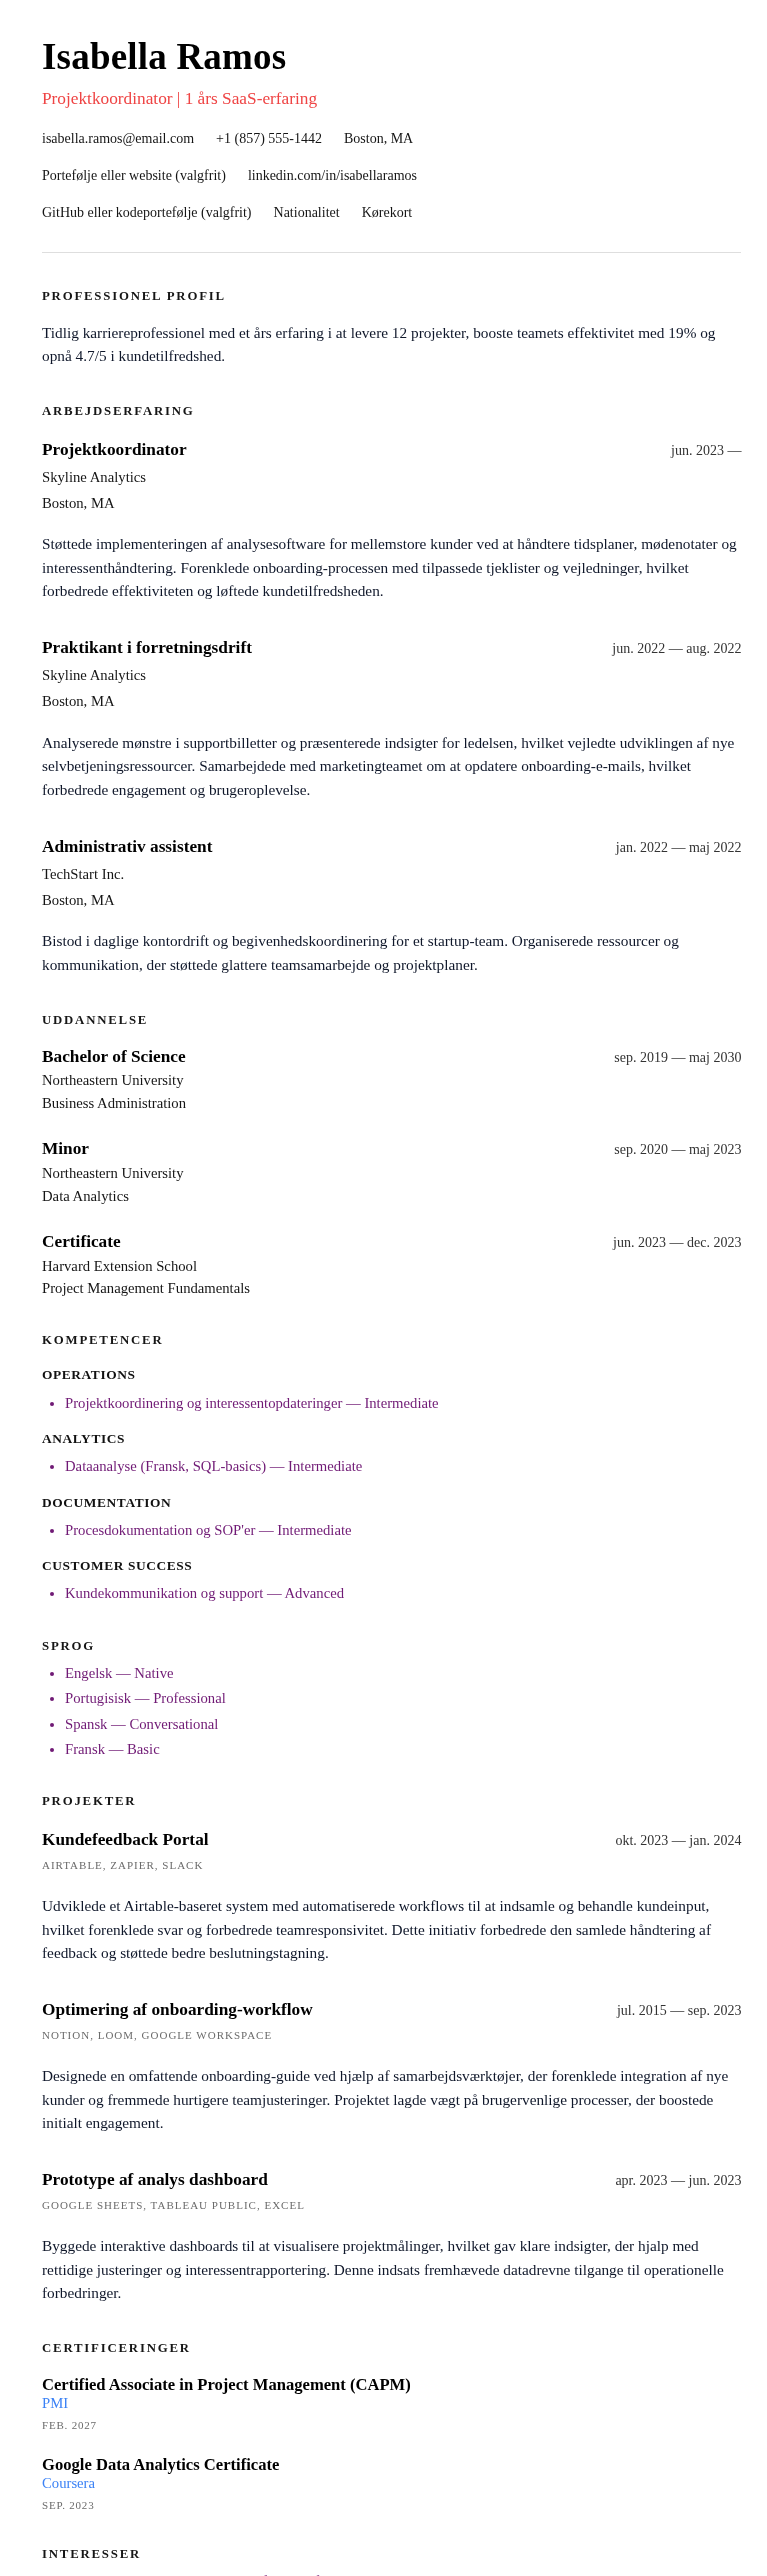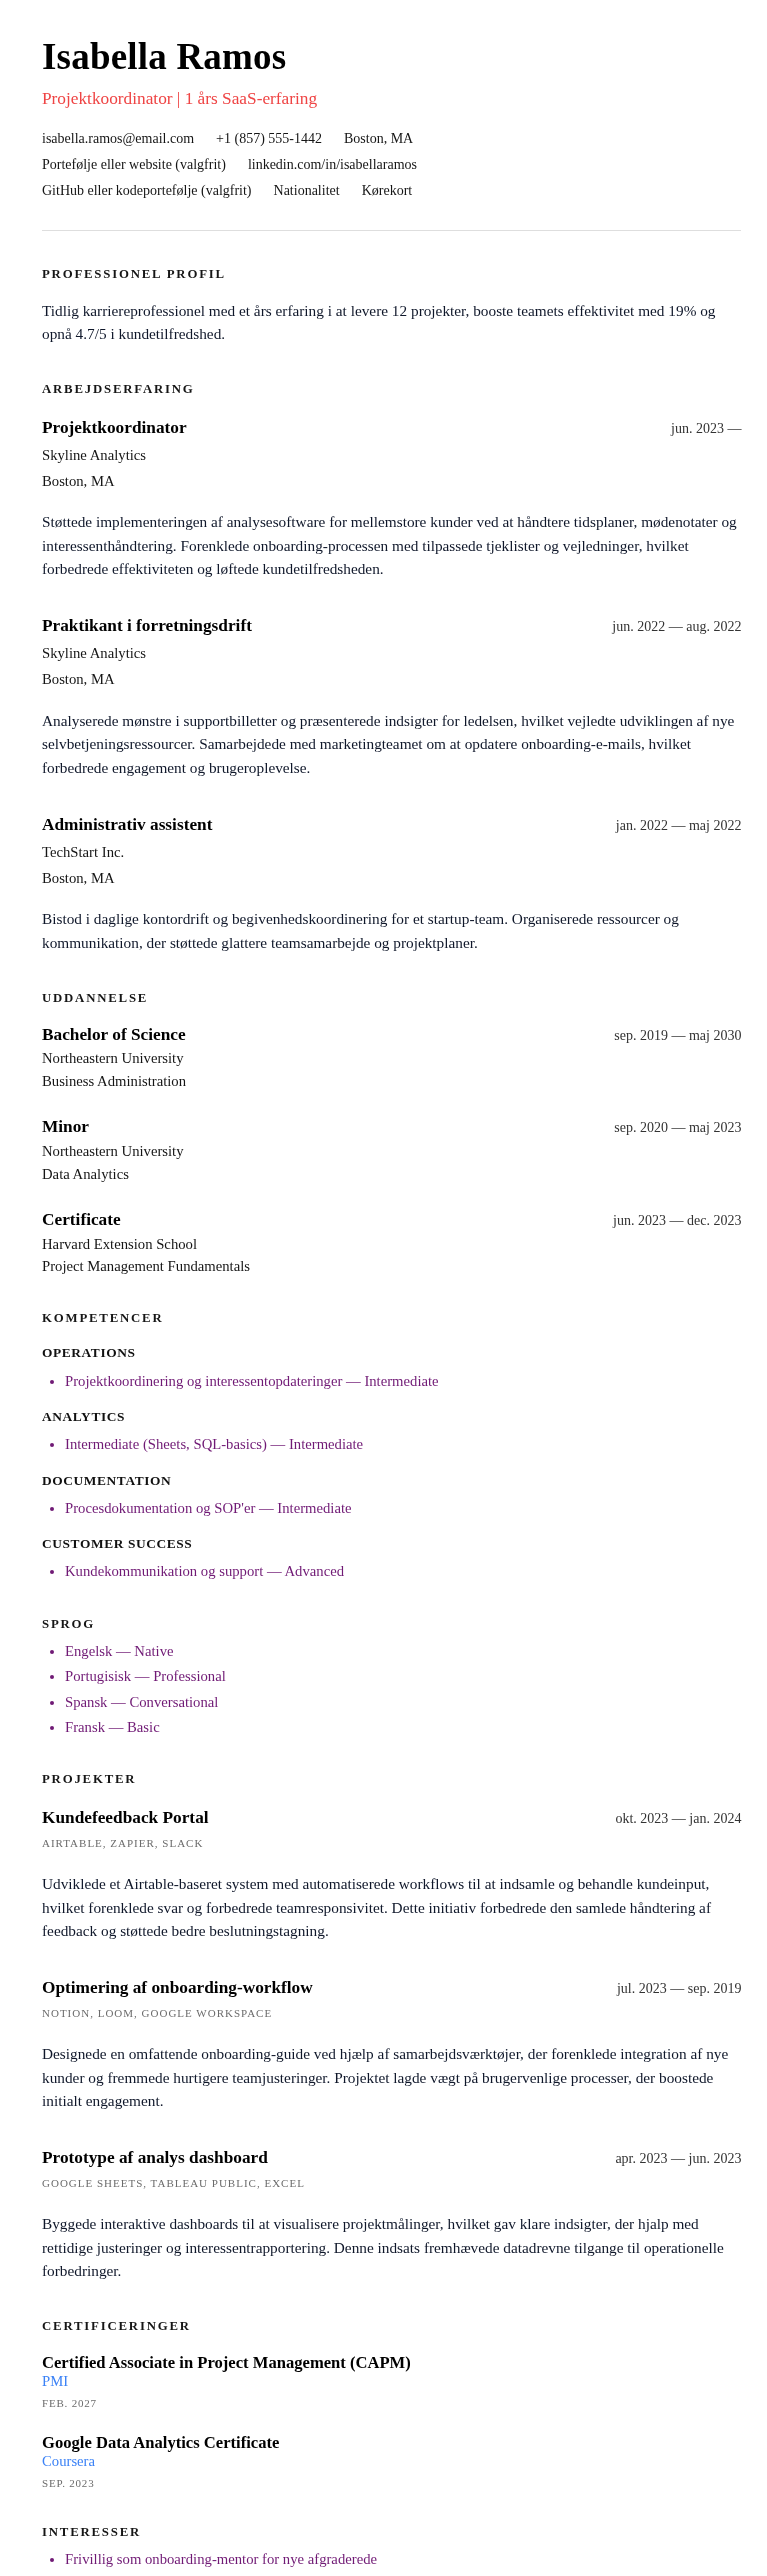--- a/index.html
+++ b/index.html
@@ -8,21 +8,21 @@
     width: 767px;
     min-height: 2576px;
     margin: 0 auto;
     font-family: "Liberation Serif", "DejaVu Serif", serif;
     color: #111111;
     padding: 35px 25.6px 25.6px 42px;
   }
   .name { font-size: 37px; font-weight: 700; color: #000; letter-spacing: 0.2px; }
   .subtitle { font-size: 17.3px; margin-top: 11px; color: #ef4444; }
   .contact { margin-top: 22px; }
-  .contact-row { display: flex; gap: 22px; font-size: 14px; margin-top: 10px; color: #151515; }
+  .contact-row { display: flex; gap: 22px; font-size: 14px; margin-top: 21px; color: #151515; }
   .contact-row:first-child { margin-top: 0; }
   .divider { border: 0; border-top: 1.3px solid #dedede; margin-top: 31px; }
   .section { margin-top: 36px; }
   .section-heading { font-size: 12.8px; font-weight: 700; letter-spacing: 1.8px; color: #161616; }
   .body-text { font-size: 15.3px; line-height: 1.55; color: #0f172a; }
   .profile-text { margin-top: 16.6px; }
   .item { margin-top: 20.5px; }
   .item + .item { margin-top: 35px; }
   .item-head { display: flex; justify-content: space-between; align-items: baseline; }
   .item-title { font-size: 17.3px; font-weight: 700; color: #000; }
@@ -148,21 +148,21 @@
     <div class="skill-group">
       <div class="skill-category">OPERATIONS</div>
       <ul class="bullet-list">
         <li>Projektkoordinering og interessentopdateringer — Intermediate</li>
       </ul>
     </div>
 
     <div class="skill-group">
       <div class="skill-category">ANALYTICS</div>
       <ul class="bullet-list">
-        <li>Intermediate (Sheets, SQL-basics) — Intermediate</li>
+        <li>Dataanalyse (Fransk, SQL-basics) — Intermediate</li>
       </ul>
     </div>
 
     <div class="skill-group">
       <div class="skill-category">DOCUMENTATION</div>
       <ul class="bullet-list">
         <li>Procesdokumentation og SOP'er — Intermediate</li>
       </ul>
     </div>
 
@@ -192,21 +192,21 @@
         <span class="item-title">Kundefeedback Portal</span>
         <span class="item-dates">okt. 2023 — jan. 2024</span>
       </div>
       <div class="tags">AIRTABLE, ZAPIER, SLACK</div>
       <p class="body-text item-desc">Udviklede et Airtable-baseret system med automatiserede workflows til at indsamle og behandle kundeinput, hvilket forenklede svar og forbedrede teamresponsivitet. Dette initiativ forbedrede den samlede håndtering af feedback og støttede bedre beslutningstagning.</p>
     </div>
 
     <div class="item project-item">
       <div class="item-head">
         <span class="item-title">Optimering af onboarding-workflow</span>
-        <span class="item-dates">jul. 2023 — sep. 2019</span>
+        <span class="item-dates">jul. 2015 — sep. 2023</span>
       </div>
       <div class="tags">NOTION, LOOM, GOOGLE WORKSPACE</div>
       <p class="body-text item-desc">Designede en omfattende onboarding-guide ved hjælp af samarbejdsværktøjer, der forenklede integration af nye kunder og fremmede hurtigere teamjusteringer. Projektet lagde vægt på brugervenlige processer, der boostede initialt engagement.</p>
     </div>
 
     <div class="item project-item">
       <div class="item-head">
         <span class="item-title">Prototype af analys dashboard</span>
         <span class="item-dates">apr. 2023 — jun. 2023</span>
       </div>

